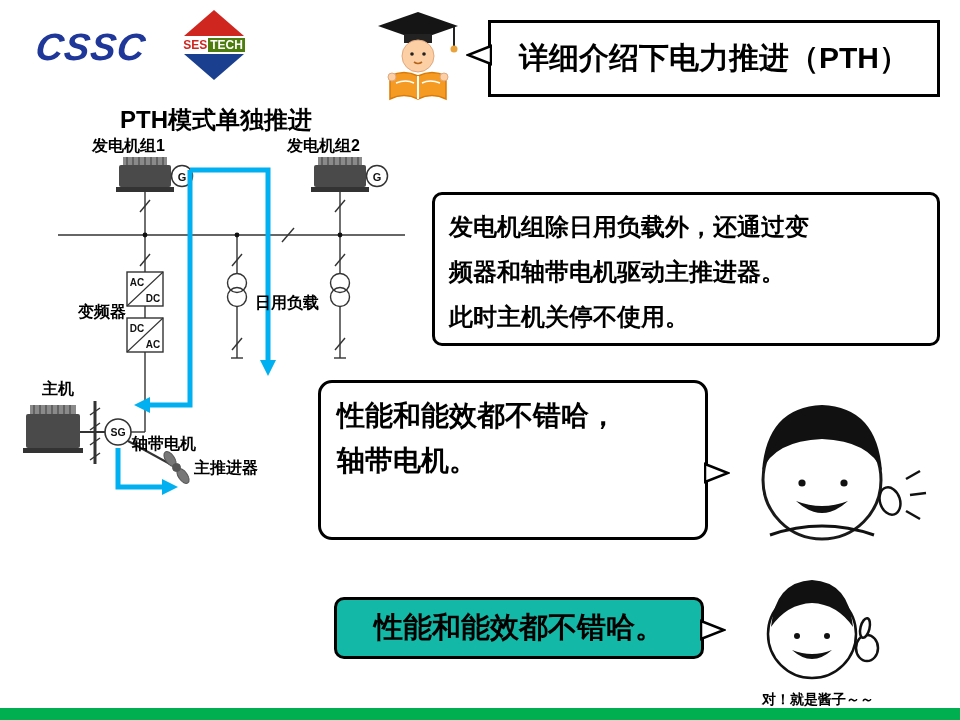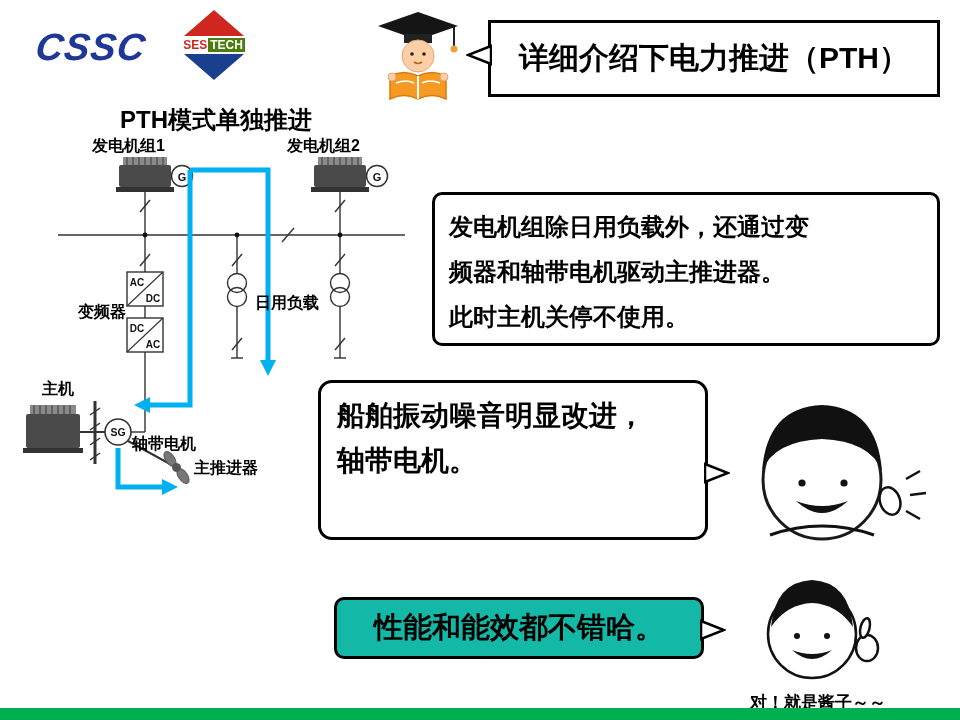--- a/index.html
+++ b/index.html
@@ -70,21 +70,21 @@
   .lb-load { left: 235px; top: 193px; }
   .lb-engine { left: 14px; top: 279px; margin-left: 8px; }
   .lb-shaft { left: 112px; top: 334px; }
   .lb-prop { left: 174px; top: 358px; }
 
   svg text { font-family: "Liberation Sans", "DejaVu Sans", sans-serif; }
 
   .meme1 { left: 722px; top: 383px; }
   .meme2 { left: 737px; top: 570px; }
   .meme-caption { left: 726px; top: 691px; width: 184px; text-align: center;
-    font-size: 17px; font-weight: bold; white-space: nowrap; }
+    font-size: 14px; font-weight: bold; white-space: nowrap; }
 
   .footer-bar { left: 0; top: 708px; width: 960px; height: 12px; background: #00B050; }
 </style>
 </head>
 <body>
 
 <div class="slide">
 
   <div class="abs cssc-logo">CSSC</div>
 
@@ -253,21 +253,21 @@
   <div class="abs exp-box">
     <div class="exp-line">发电机组除日用负载外，还通过变</div>
     <div class="exp-line">频器和轴带电机驱动主推进器。</div>
     <div class="exp-line">此时主机关停不使用。</div>
   </div>
 
   <div class="abs benefit-bubble">
     <svg class="tail tail-right-1" width="26" height="24">
         <polygon points="1,3 24,12 1,21" fill="#fff" stroke="#000" stroke-width="2.5"></polygon>
       </svg>
-    <div class="benefit-line">船舶振动噪音明显改进，</div>
+    <div class="benefit-line">性能和能效都不错哈，</div>
     <div class="benefit-line">轴带电机。</div>
   </div>
 
   <svg class="abs meme1" width="215" height="162" viewBox="0 0 215 162">
     <circle cx="100" cy="97" r="59" fill="#fff" stroke="#1a1a1a" stroke-width="3"></circle>
     <path d="M40,88 Q45,24 100,22 Q155,24 160,88 Q148,58 100,56 Q52,58 40,88 Z" fill="#111"></path>
     <circle cx="80" cy="100" r="3.6" fill="#111"></circle>
     <circle cx="122" cy="100" r="3.6" fill="#111"></circle>
     <path d="M74,118 Q100,142 126,118 Q100,128 74,118 Z" fill="#111"></path>
     <ellipse cx="168" cy="118" rx="10" ry="14" transform="rotate(-18 168 118)" fill="#fff" stroke="#111" stroke-width="2.5"></ellipse>

